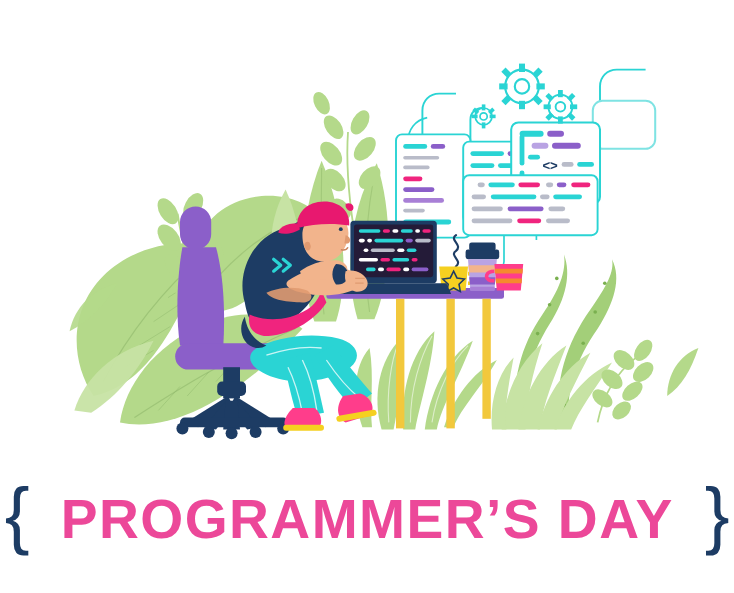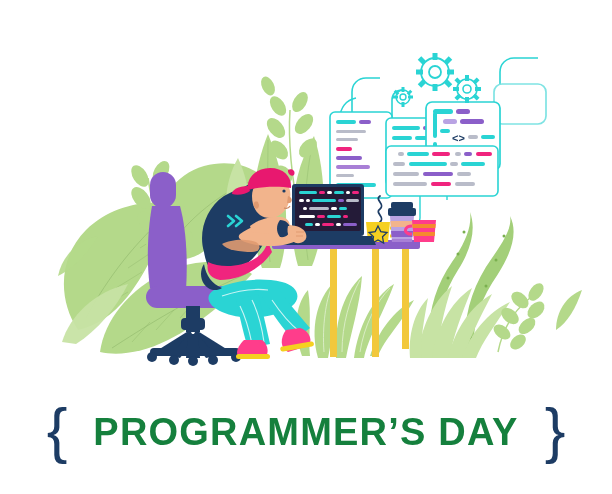--- a/index.html
+++ b/index.html
@@ -7,22 +7,22 @@
        font-family:"Liberation Sans","DejaVu Sans",sans-serif;}
   #illustration{position:relative;width:612px;height:494px;background:#fff;}
   #scene{position:absolute;left:0;top:0;width:612px;height:370px;}
   #title-bar{position:absolute;left:0;top:370px;width:612px;height:124px;
              display:flex;align-items:center;justify-content:center;}
   .title-row{display:flex;align-items:center;justify-content:center;gap:26px;}
   .brace{font-family:"Liberation Sans","DejaVu Sans",sans-serif;
          font-size:62px;font-weight:400;line-height:1;color:#1d3c64;
          position:relative;top:-2px;}
   .title-text{font-family:"Liberation Sans","DejaVu Sans",sans-serif;
-              font-size:38px;font-weight:700;letter-spacing:1.2px;
-              color:#15803d;line-height:1;white-space:nowrap;}
+              font-size:46px;font-weight:700;letter-spacing:1.2px;
+              color:#ec4899;line-height:1;white-space:nowrap;}
   svg{display:block;}
 </style>
 </head>
 <body>
 
 <div id="illustration">
 
   <div id="scene">
     <svg width="612" height="370" viewBox="0 0 612 370">
 

